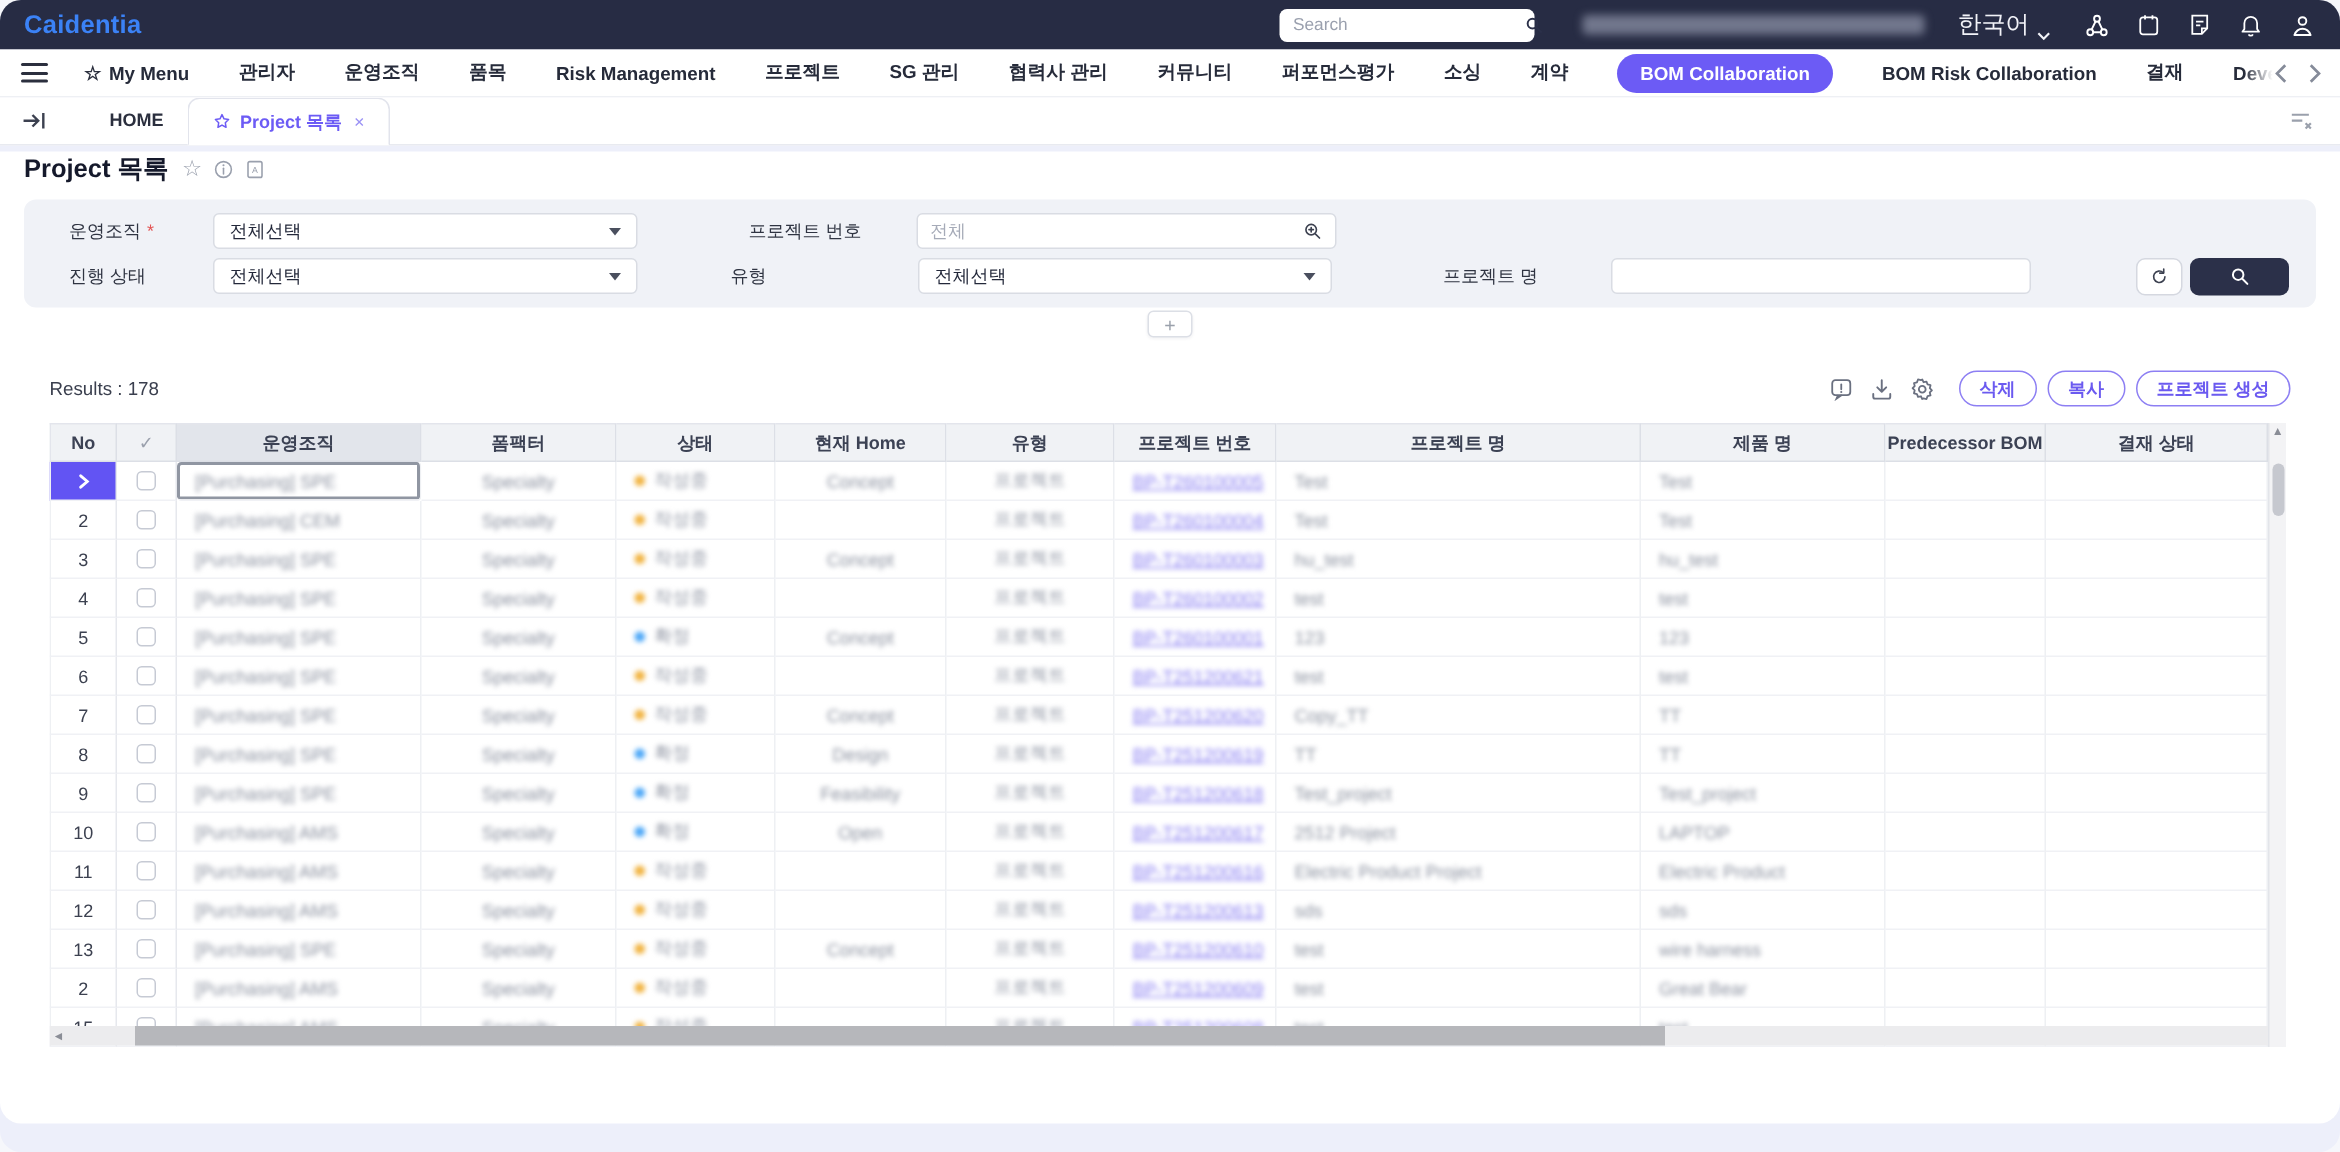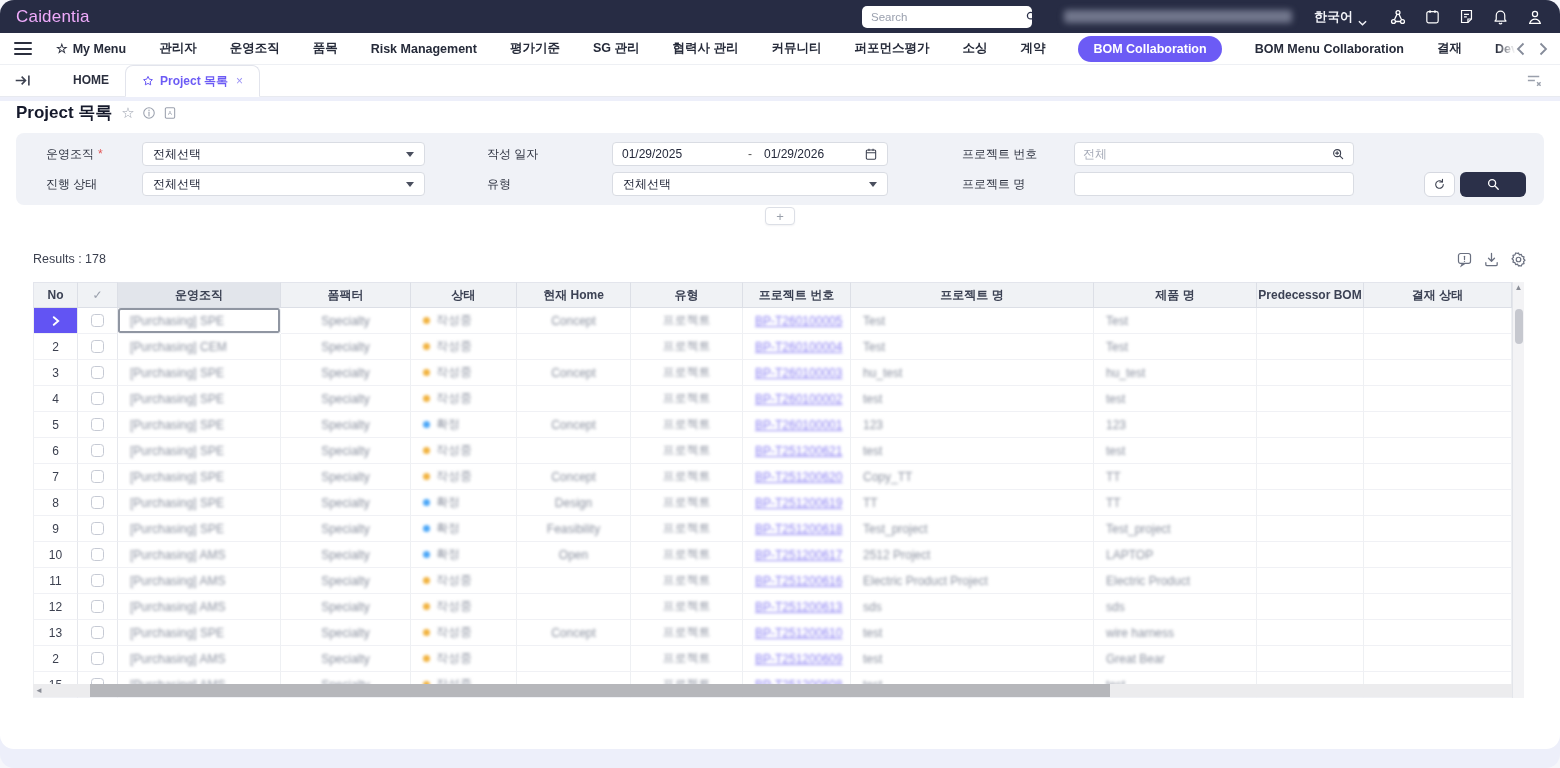--- a/index.html
+++ b/index.html
@@ -2,27 +2,27 @@
 <html><head>
 <meta charset="utf-8">
 <style>
   * { margin:0; padding:0; box-sizing:border-box; }
   html,body { width:1560px; height:768px; }
   body { font-family:"Liberation Sans", sans-serif; background:#f6f7fb; }
   .window { width:1560px; height:768px; border-radius:14px; overflow:hidden; background:#edeffa; position:relative; }
 
   
   .topbar { height:33px; background:#272c44; display:flex; align-items:center; padding:0 16px; gap:16px; }
-  .logo { color:#f0abfc; font-size:17px; font-weight:400; letter-spacing:.2px; }
+  .logo { color:#3b82f6; font-size:17px; font-weight:700; letter-spacing:.2px; }
   .topbar .spacer { flex:1; }
   .nav-search { width:170px; height:22px; background:#fff; border-radius:5px; display:flex; align-items:center; padding:0 7px 0 9px; }
   .nav-search input { border:none; outline:none; flex:1; font-size:11.5px; color:#333; background:transparent; font-family:inherit; }
   .nav-search input::placeholder { color:#9aa0ae; }
   .blurbar { width:228px; height:13px; border-radius:3px; background:rgba(175,180,200,.55); filter:blur(3px); margin-left:16px; }
-  .lang { display:flex; align-items:flex-end; gap:5px; color:#f2f3f8; font-size:13px; margin-left:6px; cursor:pointer;font-weight:bold; }
+  .lang { display:flex; align-items:flex-end; gap:5px; color:#f2f3f8; font-size:16px; margin-left:6px; cursor:pointer; }
   .nav-icons { display:flex; align-items:center; gap:17px; margin-left:6px; }
   .nav-icons svg { display:block; }
 
   
   .menubar { height:32px; background:#fff; display:flex; align-items:center; padding:0 14px; gap:0; border-bottom:1px solid #eef0f4; position:relative; overflow:hidden; }
   .hamburger { width:18px; display:flex; flex-direction:column; gap:3.5px; margin-right:24px; cursor:pointer; }
   .hamburger span { height:2px; background:#2b2f3e; border-radius:1px; }
   .menu-items { display:flex; align-items:center; gap:33px; white-space:nowrap; flex:1; overflow:hidden; }
   .menu-item { background:none; border:none; font-family:inherit; font-size:12.5px; font-weight:700; color:#262b3a; cursor:pointer; display:flex; align-items:center; gap:5px; }
   .menu-item.active { background:#6c5bf5; color:#fff; border-radius:15px; padding:6px 15px; }
@@ -186,21 +186,21 @@
         <button class="menu-item">
           <span>운영조직</span>
         </button>
         <button class="menu-item">
           <span>품목</span>
         </button>
         <button class="menu-item">
           <span>Risk Management</span>
         </button>
         <button class="menu-item">
-          <span>평가기준</span>
+          <span>프로젝트</span>
         </button>
         <button class="menu-item">
           <span>SG 관리</span>
         </button>
         <button class="menu-item">
           <span>협력사 관리</span>
         </button>
         <button class="menu-item">
           <span>커뮤니티</span>
         </button>
@@ -210,21 +210,21 @@
         <button class="menu-item">
           <span>소싱</span>
         </button>
         <button class="menu-item">
           <span>계약</span>
         </button>
         <button class="menu-item active">
           <span>BOM Collaboration</span>
         </button>
         <button class="menu-item">
-          <span>BOM Menu Collaboration</span>
+          <span>BOM Risk Collaboration</span>
         </button>
         <button class="menu-item">
           <span>결재</span>
         </button>
         <button class="menu-item">
           <span>Development</span>
         </button>
       </div>
     <div class="menu-nav">
       <svg width="9" height="14" viewBox="0 0 9 14" fill="none" stroke="#858b99" stroke-width="1.8">
@@ -286,32 +286,20 @@
       <div class="f-row">
         <div class="fg1">
           <span class="f-label fl1">
               <span>운영조직</span>
               <span class="req">*</span>
             </span>
           <div class="field select">
               <span>전체선택</span>
               <span class="caret"></span>
             </div>
-        </div>
-        <div class="fg2">
-          <span class="f-label fl2">작성 일자</span>
-          <div class="field date-field">
-            <span class="df-from">01/29/2025</span>
-            <span class="df-dash">-</span>
-            <span class="df-to">01/29/2026</span>
-            <svg width="14" height="14" viewBox="0 0 24 24" fill="none" stroke="#3c4150" stroke-width="1.8">
-                <rect x="4" y="5" width="16" height="16" rx="2"></rect>
-                <path d="M4 10h16M8.5 3v4M15.5 3v4"></path>
-              </svg>
-          </div>
         </div>
         <div class="fg3">
           <span class="f-label fl3">프로젝트 번호</span>
           <div class="field text-field">
             <input type="text" placeholder="전체" style="">
             <svg width="14" height="14" viewBox="0 0 24 24" fill="none" stroke="#3c4150" stroke-width="1.9">
                 <circle cx="10.5" cy="10.5" r="6"></circle>
                 <path d="M10.5 8v5M8 10.5h5M15.5 15.5L20 20" stroke-linecap="round"></path>
               </svg>
           </div>
@@ -375,20 +363,25 @@
                 <path d="M12 3.5V14M7.8 10.2L12 14.4l4.2-4.2" stroke-linecap="round" stroke-linejoin="round"></path>
                 <path d="M4 16.5V19a1.8 1.8 0 001.8 1.8h12.4A1.8 1.8 0 0020 19v-2.5" stroke-linecap="round"></path>
               </svg>
           </span>
           <span class="rh-ic">
             <svg width="17" height="17" viewBox="0 0 24 24" fill="none" stroke="#6a7080" stroke-width="1.7">
                 <circle cx="12" cy="12" r="3.2"></circle>
                 <path d="M12 2.8l1.2 2.6 2.8-.6 1 2.7 2.8.7-.7 2.8 2 2-2 2 .7 2.8-2.8.7-1 2.7-2.8-.6L12 21.2l-1.2-2.6-2.8.6-1-2.7-2.8-.7.7-2.8-2-2 2-2-.7-2.8 2.8-.7 1-2.7 2.8.6z" stroke-linejoin="round"></path>
               </svg>
           </span>
+          <div class="rh-btns">
+            <button class="btn-outline">삭제</button>
+            <button class="btn-outline">복사</button>
+            <button class="btn-outline">프로젝트 생성</button>
+          </div>
         </div>
       </div>
 
       <div class="table-wrap">
         <div class="thead" id="thead">
             <div class="th" style="width: 45px;">No</div>
             <div class="th th-check" style="width: 40px;">✓</div>
             <div class="th th-hi" style="width: 163px;">운영조직</div>
             <div class="th" style="width: 130px;">폼팩터</div>
             <div class="th" style="width: 106px;">상태</div>

